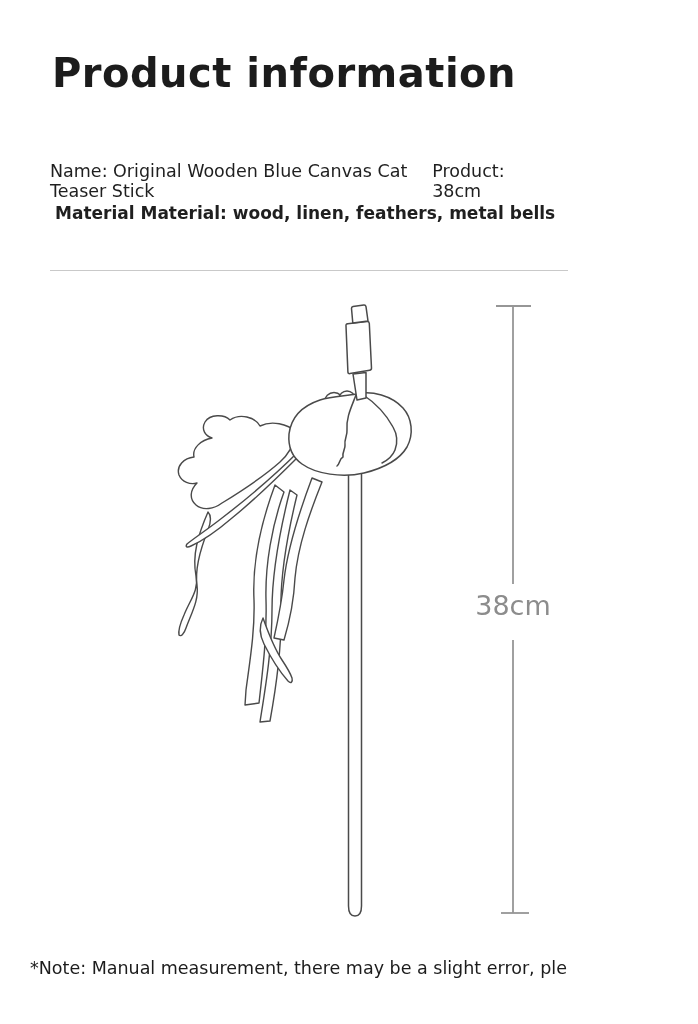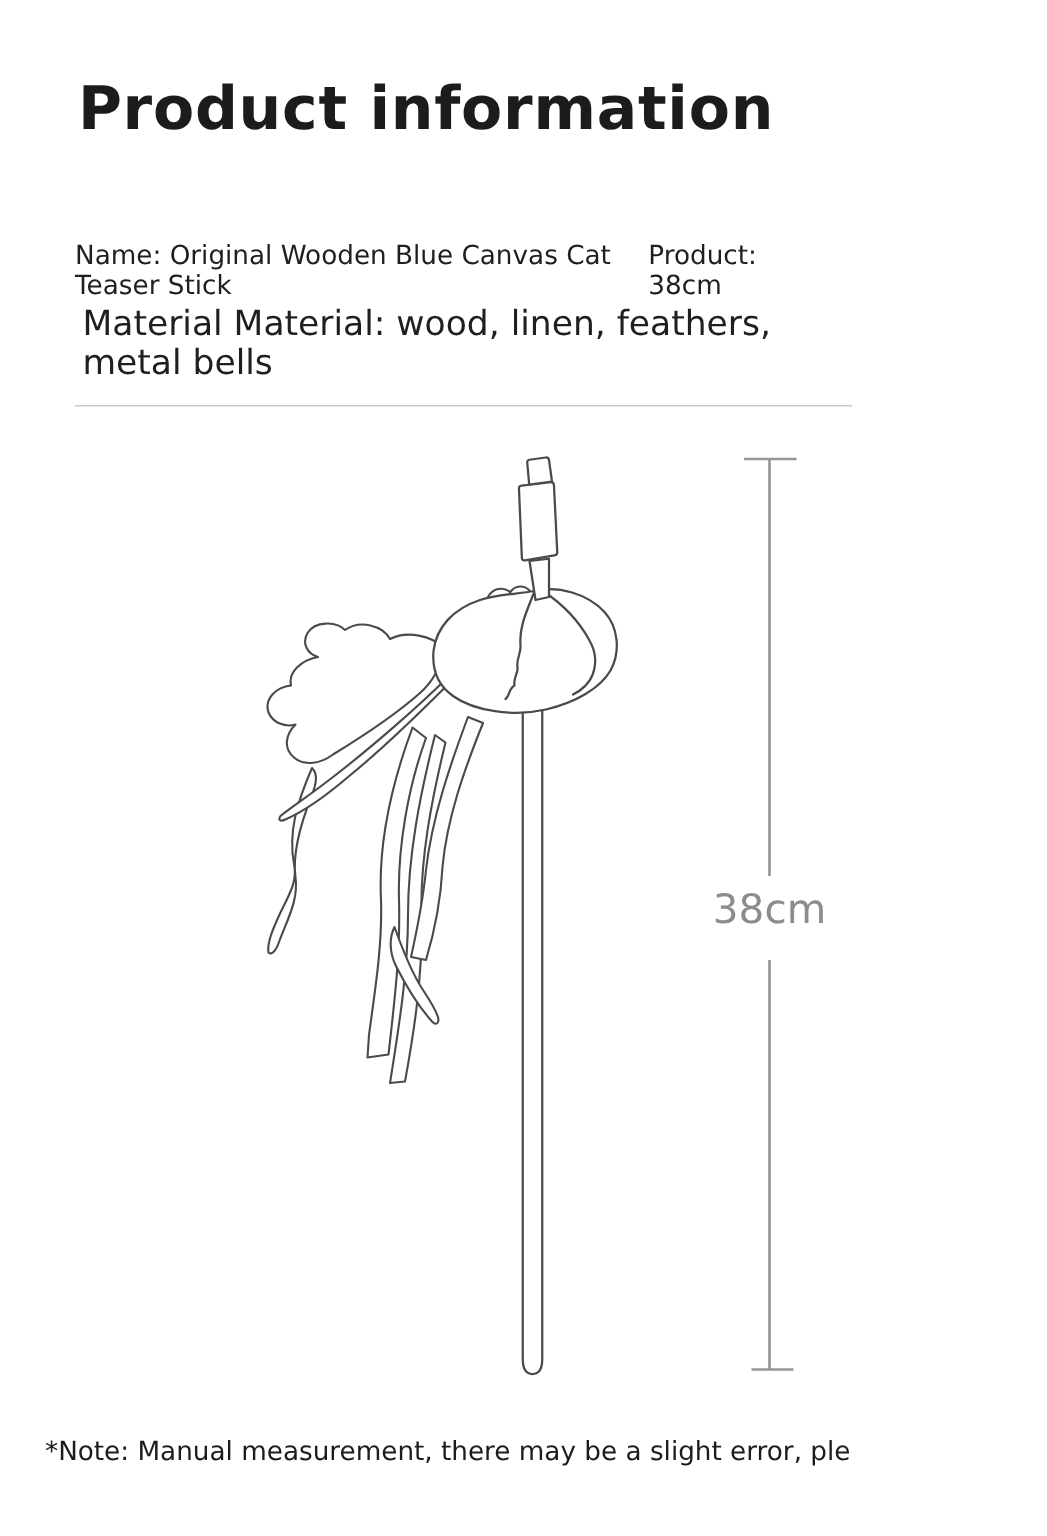--- a/index.html
+++ b/index.html
@@ -32,22 +32,22 @@
     display: flex;
     justify-content: space-between;
     align-items: flex-start;
     font-size: 17.5px;
     font-weight: 500;
   }
   .spec-row-2 {
     position: absolute;
     top: 203px;
     left: 55px;
-    font-size: 23px;
-    font-weight: 400;
+    font-size: 17px;
+    font-weight: 700;
   }
   .divider {
     position: absolute;
     top: 270px;
     left: 50px;
     width: 599px;
     height: 0;
     border: none;
     border-top: 1px solid #c9c9c9;
   }

